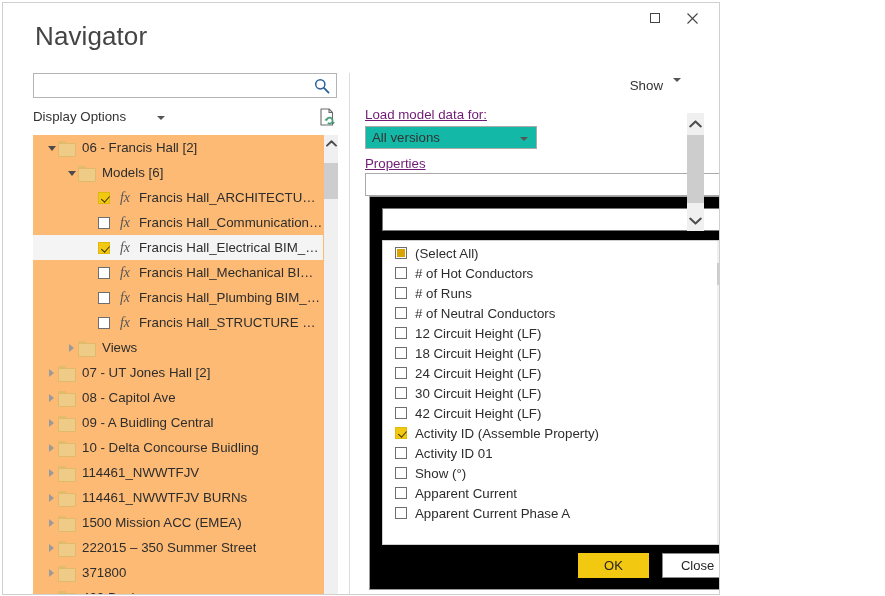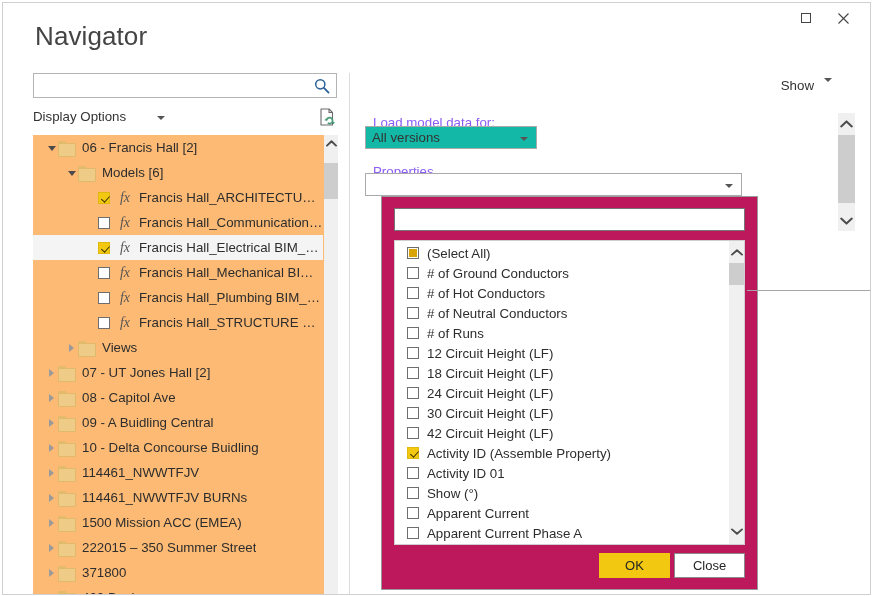--- a/index.html
+++ b/index.html
@@ -8,21 +8,21 @@
     margin: 0; padding: 0;
     width: 885px; height: 596px;
     overflow: hidden;
     background: #ffffff;
     font-family: "Liberation Sans", sans-serif;
   }
 
   .dialog {
     position: absolute;
     left: 2px; top: 2px;
-    width: 869px; height: 593px;
+    width: 718px; height: 593px;
     background: #ffffff;
     border: 1px solid #d0d0d0;
     overflow: hidden;
   }
 
   
   .titlebar {
     position: absolute;
     left: 0; top: 0; right: 0; height: 62px;
   }
@@ -252,22 +252,22 @@
     border-top: 4px solid #555;
   }
 
   .right-pane {
     position: absolute;
     left: 362px; top: 104px;
     width: 475px;
   }
   .field-label {
     font-size: 13.3px;
-    color: #8b5cf6;
-    margin: 8px;
+    color: #701a75;
+    margin: 0;
     text-decoration: underline;
   }
   .load-label { position: absolute; left: 0; top: 0; }
   .versions-select {
     position: absolute;
     left: 0; top: 19px;
     width: 172px; height: 23px;
     border: 1px solid #aaaaaa;
     background: #14b8a6;
   }
@@ -299,23 +299,23 @@
     position: absolute;
     right: 8px; top: 10px;
     width: 0; height: 0;
     border-left: 4px solid transparent;
     border-right: 4px solid transparent;
     border-top: 4px solid #555;
   }
 
   .props-dropdown {
     position: absolute;
-    left: 16px; top: 89px;
+    left: 4px; top: 89px;
     width: 377px; height: 394px;
-    background: #be185d;
+    background: #000000;
     border: 1px solid #9a9a9a;
   }
   .props-filter {
     position: absolute;
     left: 12px; top: 11px;
     width: 351px; height: 23px;
     border: 1px solid #767676;
     background: #ffffff;
   }
   .props-filter input {
@@ -403,21 +403,21 @@
     position: absolute;
     left: 0; top: 22px;
     width: 15px; height: 22px;
     background: #cdcdcd;
   }
 
   .props-buttons {
     position: absolute;
     right: 12px; bottom: 11px;
     display: flex;
-    gap: 4px;
+    gap: 13px;
     margin-top: 36px;
   }
   .btn {
     width: 71px; height: 25px;
     font-family: "Liberation Sans", sans-serif;
     font-size: 13px;
     color: #252525;
     display: flex; align-items: center; justify-content: center;
     cursor: default;
     border: 1px solid #8a8a8a;
@@ -674,33 +674,29 @@
       </div>
 
       <div class="props-list">
         <div class="props-items" id="props-items">
             <div class="prop-row">
               <span class="prop-cb partial"></span>
               <span>(Select All)</span>
             </div>
             <div class="prop-row">
               <span class="prop-cb"></span>
-              <span># of Ground Conductors</span>
-            </div>
-            <div class="prop-row">
-              <span class="prop-cb"></span>
               <span># of Hot Conductors</span>
             </div>
             <div class="prop-row">
               <span class="prop-cb"></span>
+              <span># of Runs</span>
+            </div>
+            <div class="prop-row">
+              <span class="prop-cb"></span>
               <span># of Neutral Conductors</span>
-            </div>
-            <div class="prop-row">
-              <span class="prop-cb"></span>
-              <span># of Runs</span>
             </div>
             <div class="prop-row">
               <span class="prop-cb"></span>
               <span>12 Circuit Height (LF)</span>
             </div>
             <div class="prop-row">
               <span class="prop-cb"></span>
               <span>18 Circuit Height (LF)</span>
             </div>
             <div class="prop-row">

